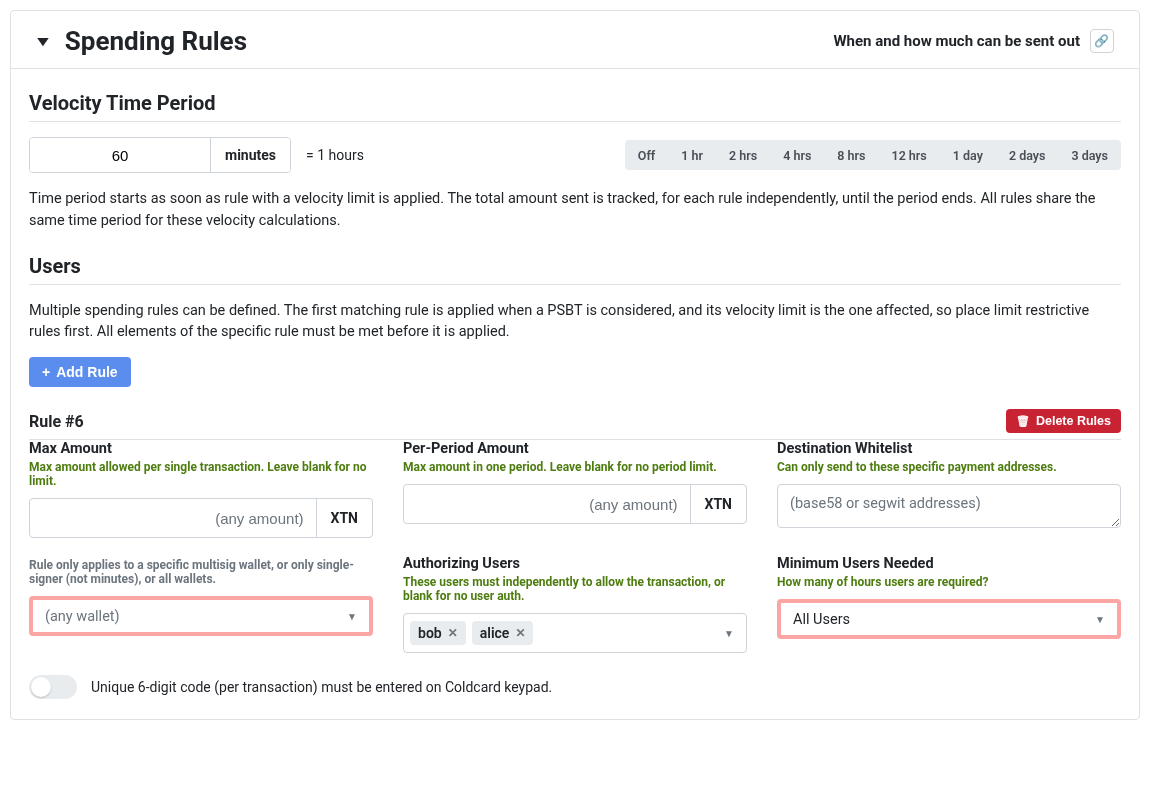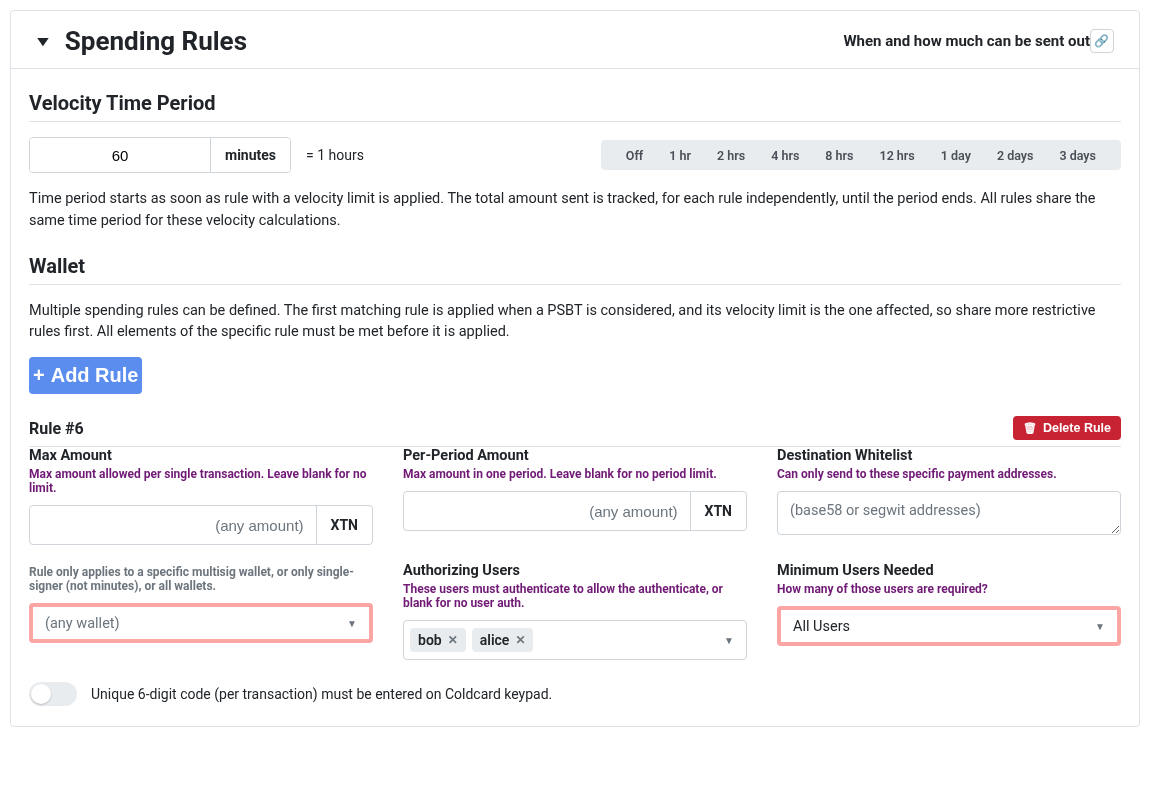--- a/index.html
+++ b/index.html
@@ -33,20 +33,21 @@
     display:inline-block;
     transform: scaleX(1.4);
   }
   .panel-title {
     font-size: 26px;
     font-weight: 700;
   }
   .panel-header-right {
     display: flex;
     align-items: center;
+    gap: 10px;
   }
   .panel-subtitle {
     font-weight: 700;
     font-size: 15px;
   }
   .link-btn {
     border: 1px solid #ced4da;
     border-radius: 4px;
     width: 24px;
     height: 24px;
@@ -98,21 +99,21 @@
     font-size: 14px;
   }
   .equals {
     color: #212529;
     font-size: 14px;
   }
   .preset-group {
     display: flex;
     background: #e9ecef;
     border-radius: 4px;
-    padding: 12px;
+    padding: 0;
     margin-left: auto;
     overflow: hidden;
     height: 30px;
   }
   .preset-btn {
     padding: 0 13px;
     font-size: 12.5px;
     font-weight: 600;
     color: #495057;
     cursor: pointer;
@@ -123,22 +124,22 @@
     margin-top: 15px;
     font-size: 14.5px;
     line-height: 1.5;
   }
   .btn {
     display: inline-flex;
     align-items: center;
     gap: 6px;
     border: none;
     border-radius: 4px;
-    padding: 7px 4px;
-    font-size: 20px;
+    padding: 7px 13px;
+    font-size: 14px;
     font-weight: 600;
     cursor: pointer;
   }
   .btn-primary {
     background: #5b8def;
     color: #fff;
   }
   .btn-danger {
     background: #c82333;
     color: #fff;
@@ -164,21 +165,21 @@
     margin-top: 0;
   }
   .field-label {
     font-weight: 700;
     font-size: 14.5px;
   }
   .field-label.muted { color: #6c757d; }
   .field-sub {
     font-weight: 700;
     font-size: 12px;
-    color: #701a75;
+    color: #4d7c0f;
     margin-top: 3px;
   }
   .field-sub.muted { color: #6c757d; }
   .field-input-wrap {
     margin-top: 10px;
   }
   .input-group-full {
     display: flex;
     border: 1px solid #ced4da;
     border-radius: 4px;
@@ -327,35 +328,35 @@
         <div class="preset-btn">8 hrs</div>
         <div class="preset-btn">12 hrs</div>
         <div class="preset-btn">1 day</div>
         <div class="preset-btn">2 days</div>
         <div class="preset-btn">3 days</div>
       </div>
     </div>
 
     <div class="description">Time period starts as soon as rule with a velocity limit is applied. The total amount sent is tracked, for each rule independently, until the period ends. All rules share the same time period for these velocity calculations.</div>
 
-    <div class="section-title">Wallet</div>
-    <div class="description">Multiple spending rules can be defined. The first matching rule is applied when a PSBT is considered, and its velocity limit is the one affected, so share more restrictive rules first. All elements of the specific rule must be met before it is applied.</div>
+    <div class="section-title">Users</div>
+    <div class="description">Multiple spending rules can be defined. The first matching rule is applied when a PSBT is considered, and its velocity limit is the one affected, so place limit restrictive rules first. All elements of the specific rule must be met before it is applied.</div>
 
     <div style="margin-top:14px;">
       <button class="btn btn-primary">
         <span class="icon-plus"></span>
         <span>Add Rule</span>
       </button>
     </div>
 
     <div class="rule-header">
       <span class="rule-title">Rule #6</span>
       <button class="btn btn-danger">
         <span class="icon-trash"></span>
-        <span>Delete Rule</span>
+        <span>Delete Rules</span>
       </button>
     </div>
 
     <div class="grid">
 
       <div>
         <div class="field-label">Max Amount</div>
         <div class="field-sub">Max amount allowed per single transaction. Leave blank for no limit.</div>
         <div class="field-input-wrap">
           <div class="input-group-full">
@@ -389,39 +390,39 @@
         <div class="field-input-wrap">
           <div class="select muted">
             <span>(any wallet)</span>
             <span class="caret2">▼</span>
           </div>
         </div>
       </div>
 
       <div>
         <div class="field-label">Authorizing Users</div>
-        <div class="field-sub">These users must authenticate to allow the authenticate, or blank for no user auth.</div>
+        <div class="field-sub">These users must independently to allow the transaction, or blank for no user auth.</div>
         <div class="field-input-wrap">
           <div class="tags-select">
             <span class="tag">
               <span>bob</span>
               <span class="x">✕</span>
             </span>
             <span class="tag">
               <span>alice</span>
               <span class="x">✕</span>
             </span>
             <span class="caret2">▼</span>
           </div>
         </div>
       </div>
 
       <div>
         <div class="field-label">Minimum Users Needed</div>
-        <div class="field-sub">How many of those users are required?</div>
+        <div class="field-sub">How many of hours users are required?</div>
         <div class="field-input-wrap">
           <div class="select">
             <span>All Users</span>
             <span class="caret2">▼</span>
           </div>
         </div>
       </div>
 
     </div>
 

